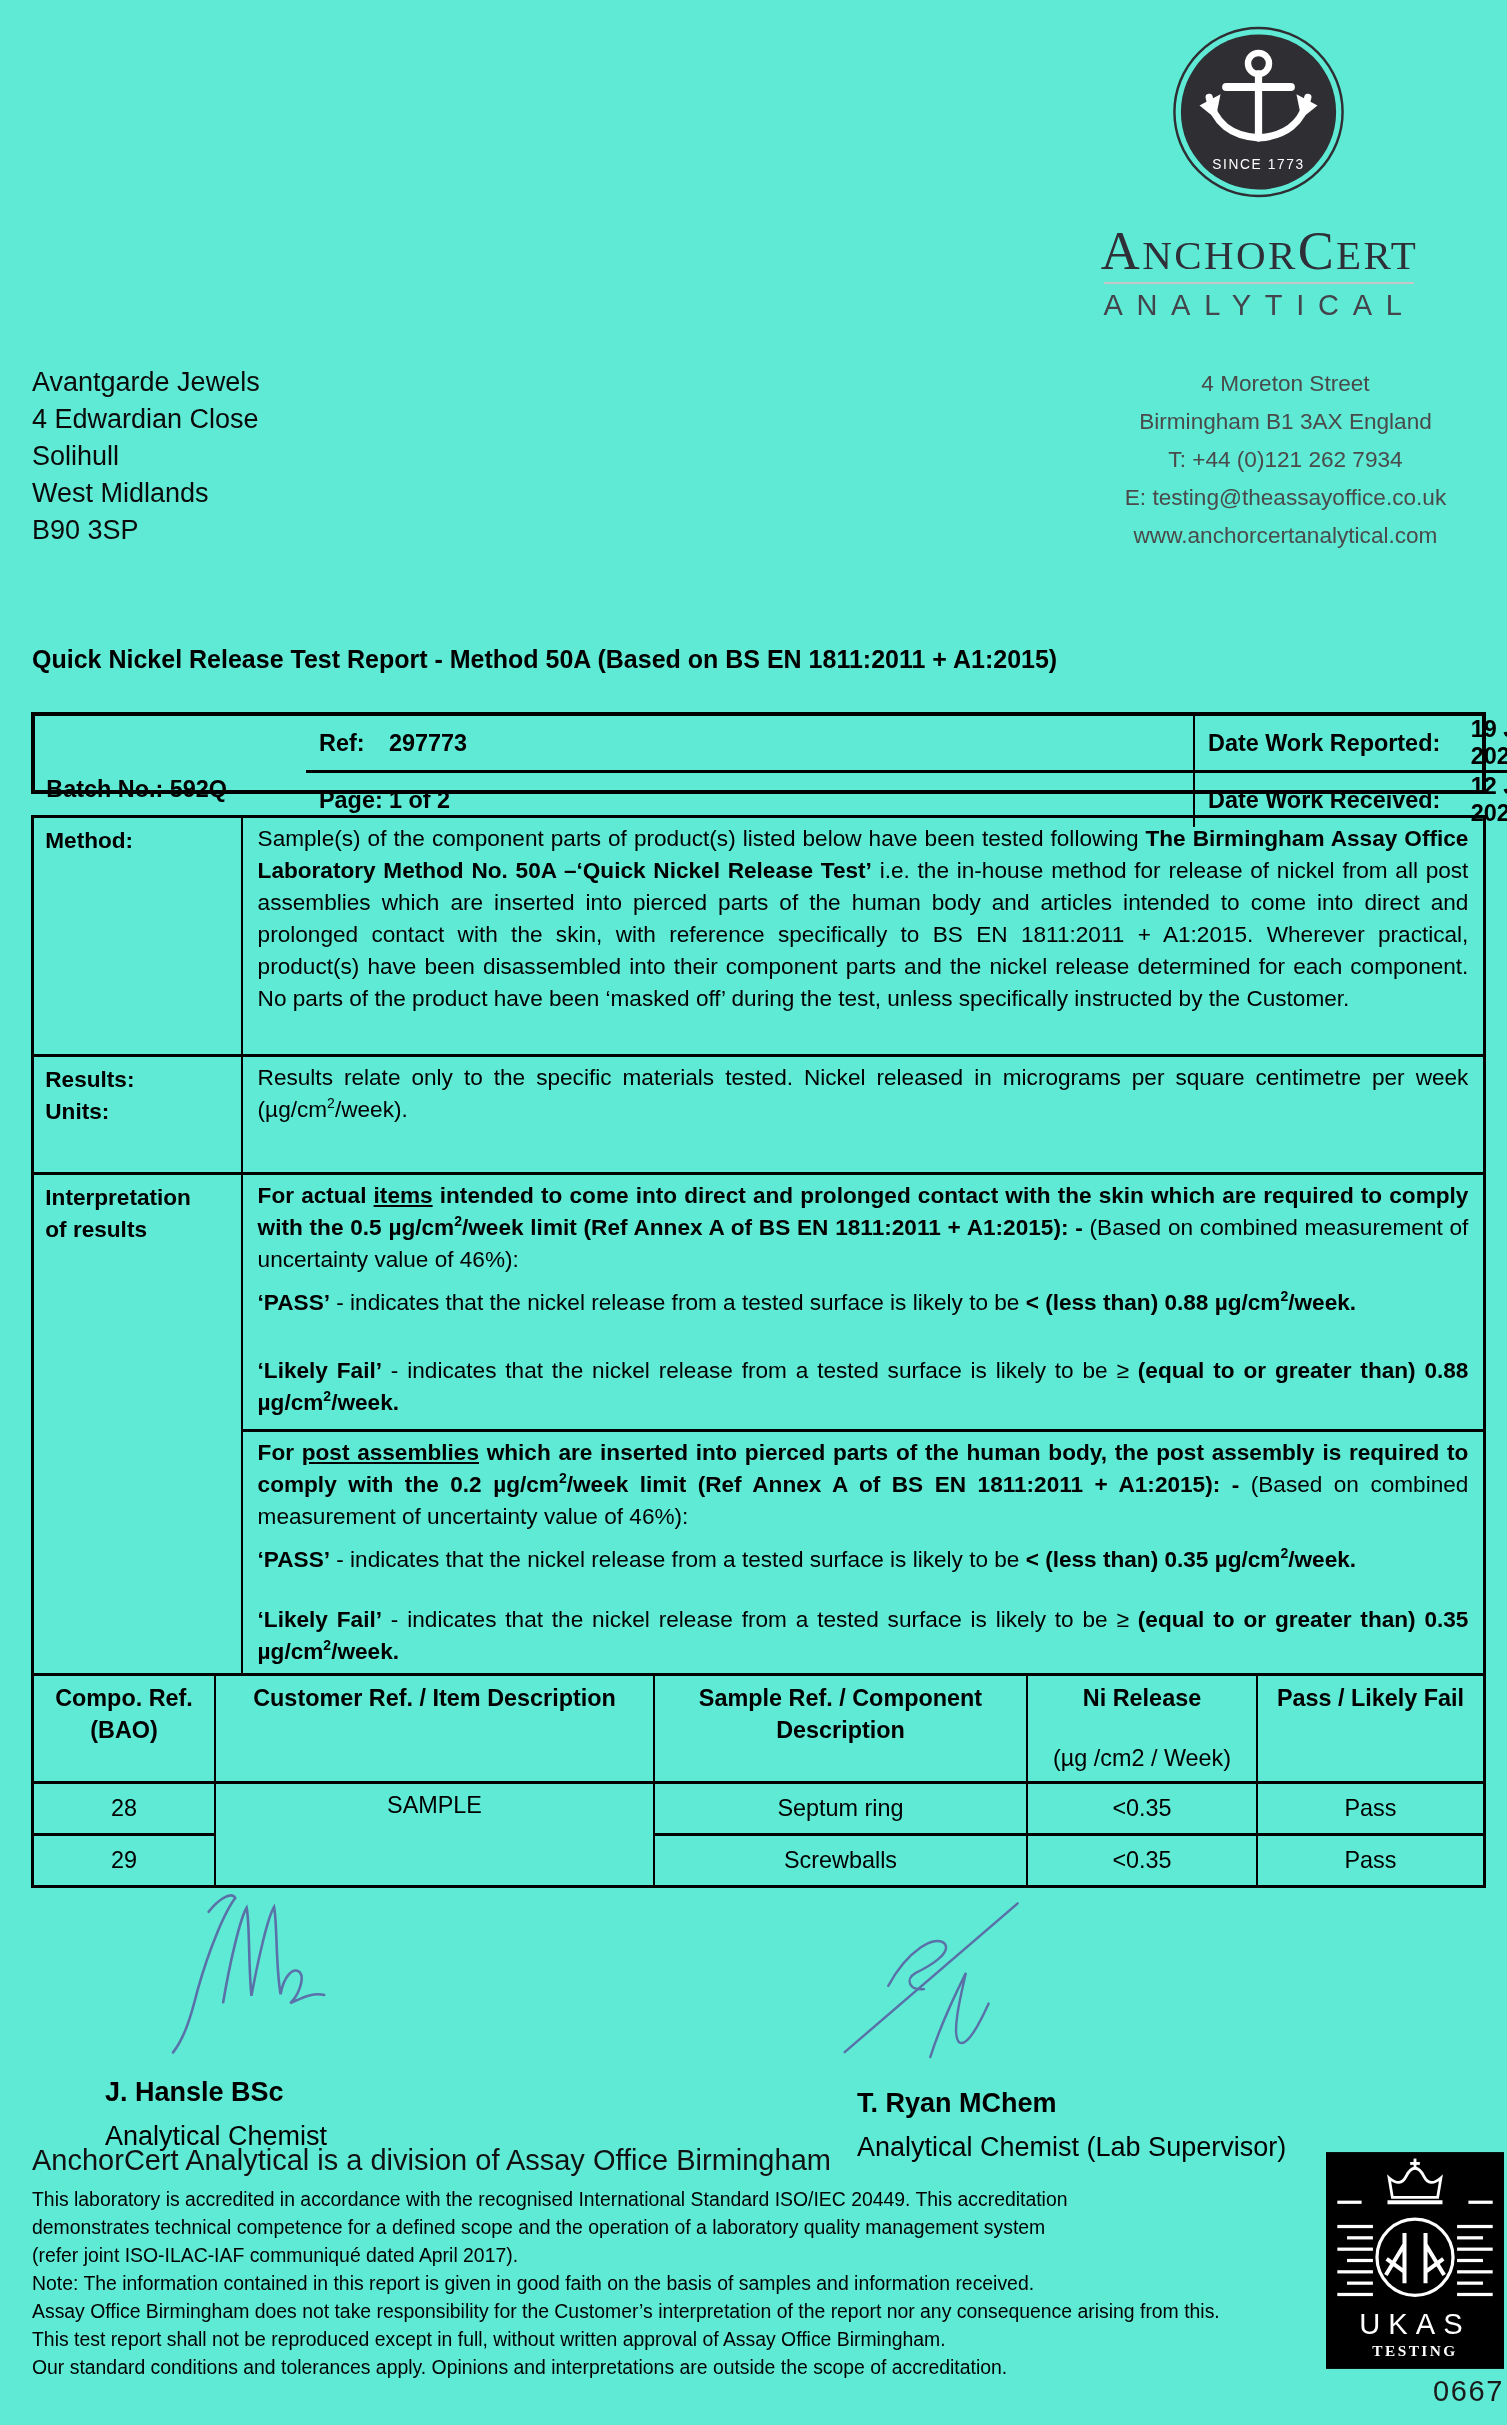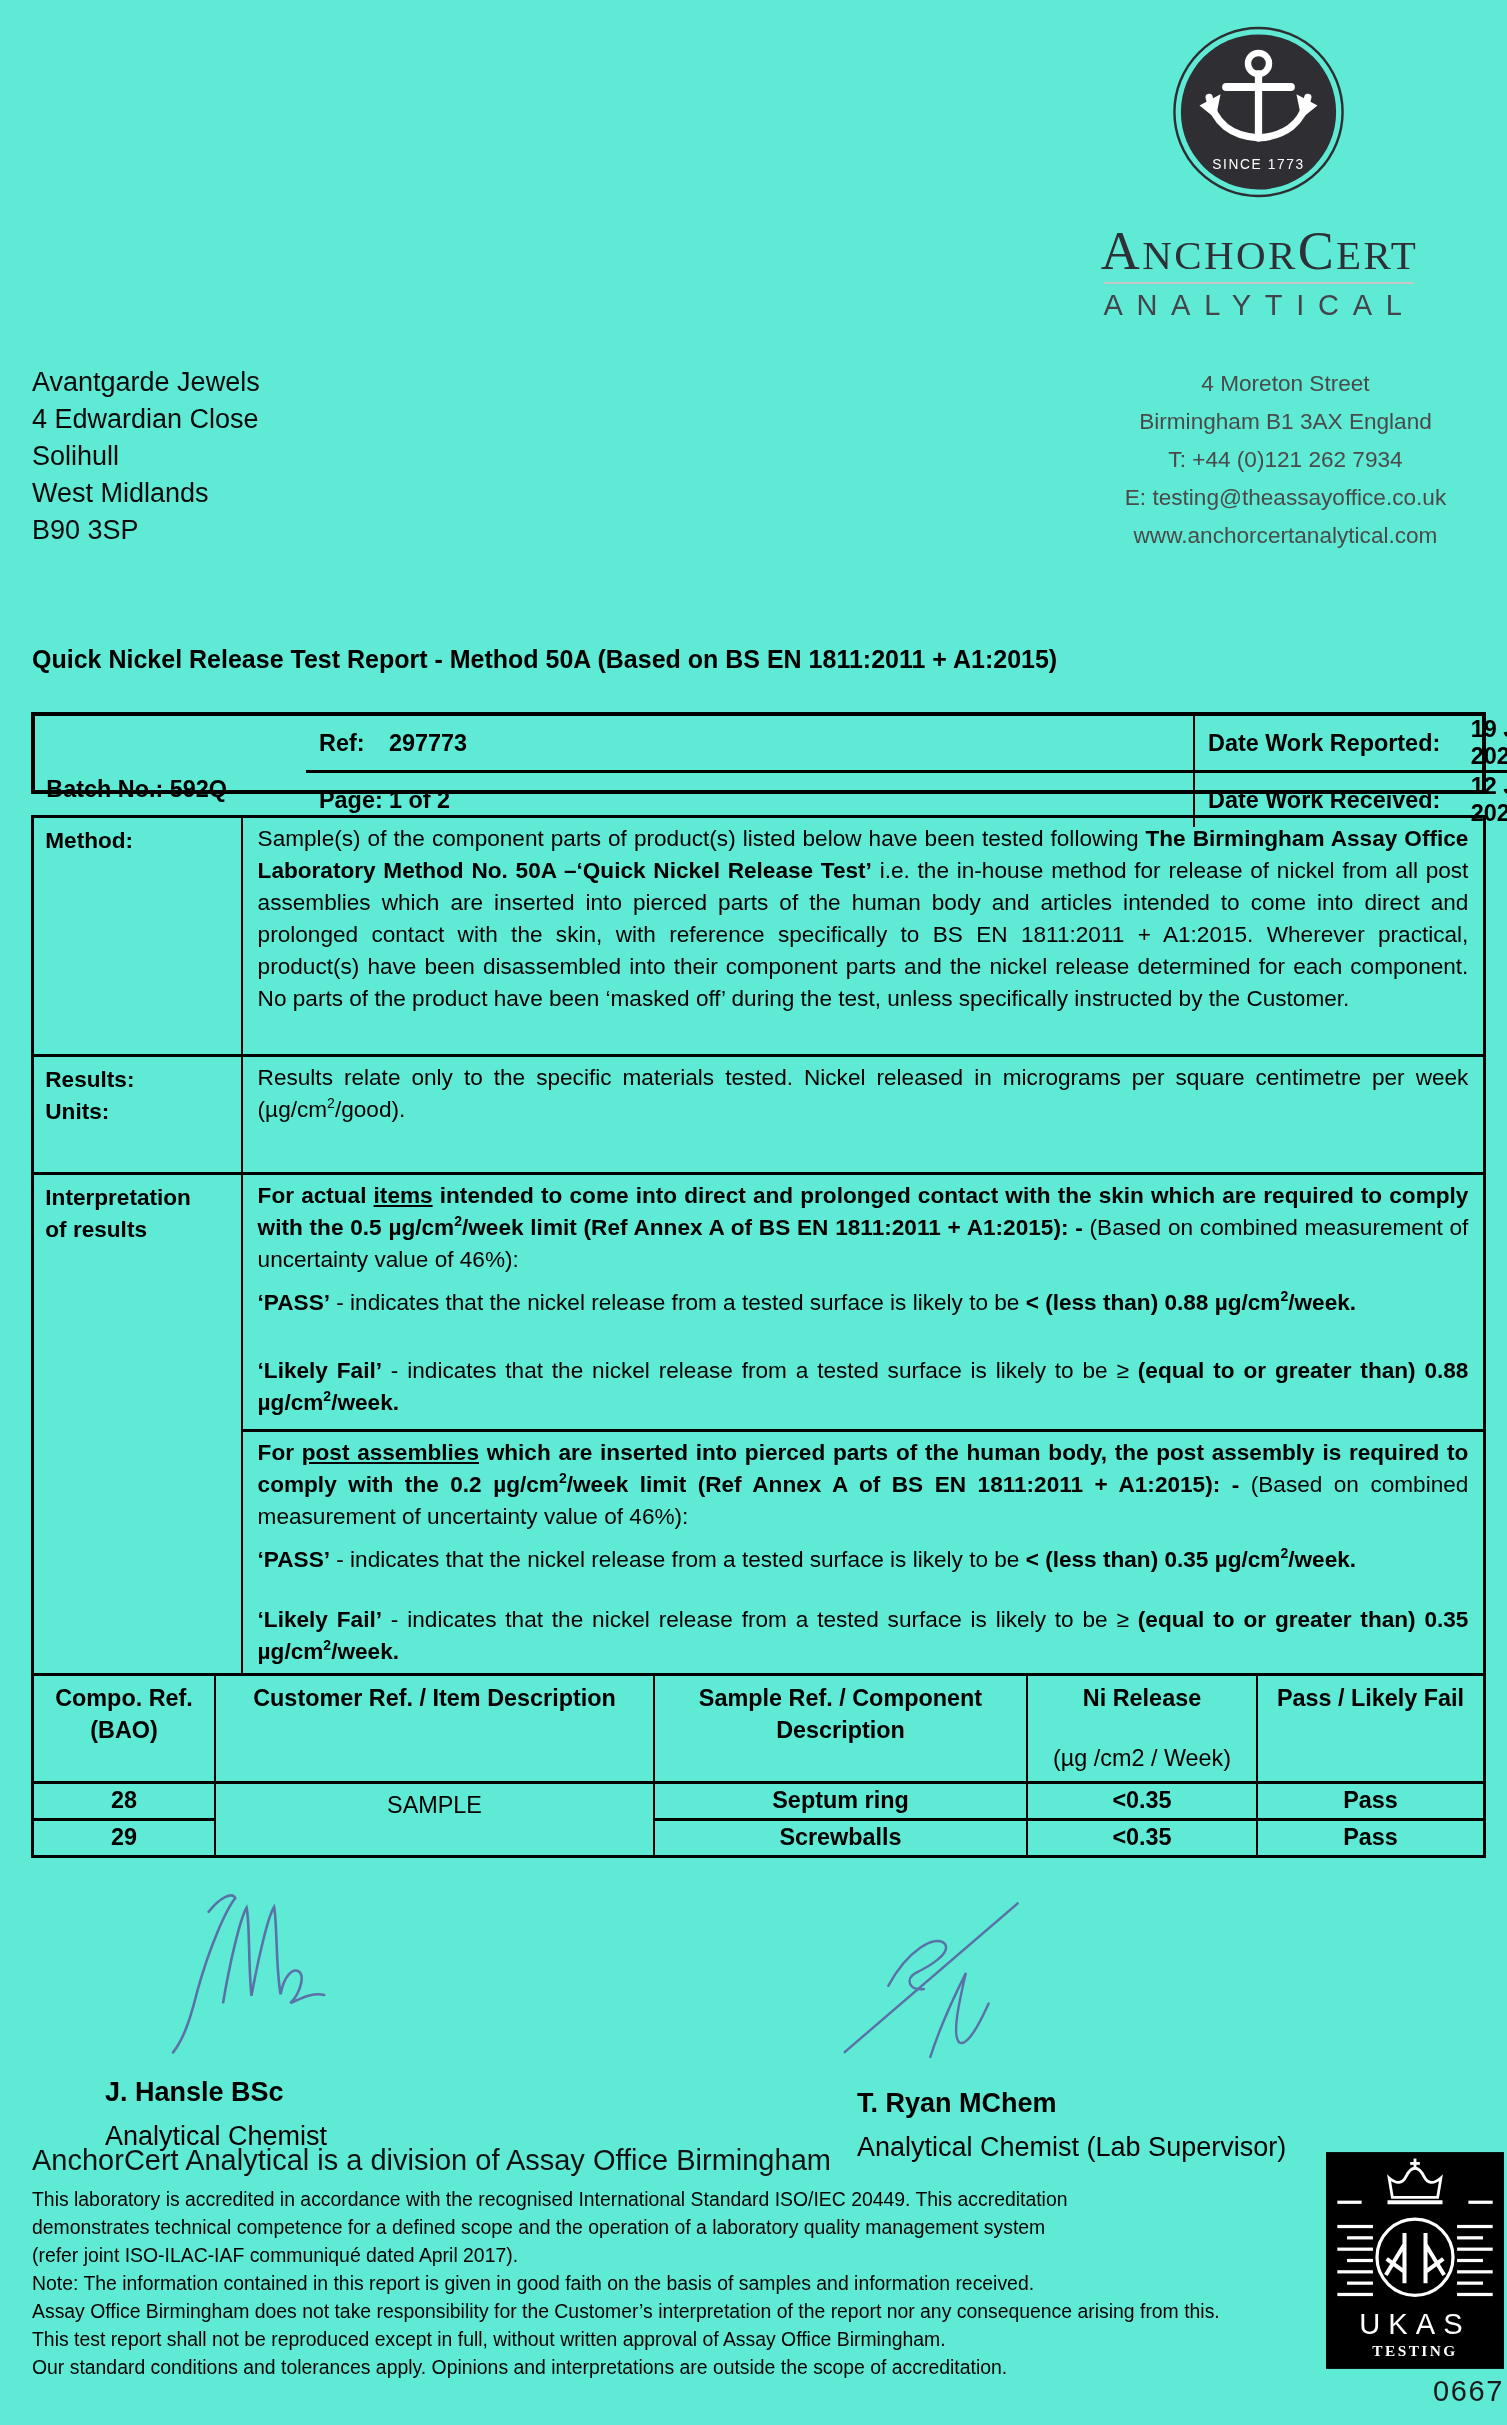--- a/index.html
+++ b/index.html
@@ -53,22 +53,22 @@
   .fail-line{margin-top:36px;}
   .fail-lineB{margin-top:27.5px;}
 
   .res-table{border:3.2px solid #000;box-sizing:border-box;display:grid;
              grid-template-columns:182px 439px 373px 230px 1fr;font-size:23.4px;}
   .rt-h{height:105px;border-right:2.4px solid #000;box-sizing:border-box;font-weight:700;
         text-align:center;padding-top:6.5px;line-height:32px;}
   .rt-h.last,.rt-c.last{border-right:none;}
   .rt-ni{display:flex;flex-direction:column;justify-content:space-between;padding-bottom:6.5px;}
   .rt-ni .unit{font-weight:400;}
-  .rt-c{height:37px;border-top:3.2px solid #000;border-right:2.4px solid #000;box-sizing:border-box;
-        display:flex;align-items:center;justify-content:center;font-weight:bold;}
+  .rt-c{height:52px;border-top:3.2px solid #000;border-right:2.4px solid #000;box-sizing:border-box;
+        display:flex;align-items:center;justify-content:center;}
   .rt-merged{grid-column:2;grid-row:2/4;border-top:3.2px solid #000;border-right:2.4px solid #000;
              box-sizing:border-box;display:flex;justify-content:center;align-items:flex-start;padding-top:8px;}
 
   
   .sig-name{font-size:27px;line-height:44px;}
   .sig-name .nm{font-weight:700;}
   .sig-left-name{left:105px;top:2070px;}
   .sig-right-name{left:857px;top:2081px;}
 
   
@@ -142,21 +142,21 @@
   <div class="abs tables">
 
     <div class="info-table">
       <div class="it-label">Method:</div>
       <div class="it-content"><span>Sample(s) of the component parts of product(s) listed below have been tested following </span><span class="b">The Birmingham Assay Office Laboratory Method No. 50A –‘Quick Nickel Release Test’</span><span> i.e. the in-house method for release of nickel from all post assemblies which are inserted into pierced parts of the human body and articles intended to come into direct and prolonged contact with the skin, with reference specifically to BS EN 1811:2011 + A1:2015. Wherever practical, product(s) have been disassembled into their component parts and the nickel release determined for each component. No parts of the product have been ‘masked off’ during the test, unless specifically instructed by the Customer.</span></div>
 
       <div class="it-label r2">
         <div>Results:</div>
         <div>Units:</div>
       </div>
-      <div class="it-content r2"><span>Results relate only to the specific materials tested. Nickel released in micrograms per square centimetre per week (µg/cm</span><span class="sup">2</span><span>/good).</span></div>
+      <div class="it-content r2"><span>Results relate only to the specific materials tested. Nickel released in micrograms per square centimetre per week (µg/cm</span><span class="sup">2</span><span>/week).</span></div>
 
       <div class="it-label r2">
         <div>Interpretation</div>
         <div>of results</div>
       </div>
       <div class="it-content r2 interp-content">
         <div class="sectA">
           <div><span class="b">For actual </span><span class="b u">items</span><span class="b"> intended to come into direct and prolonged contact with the skin which are required to comply with the 0.5 µg/cm</span><span class="b sup">2</span><span class="b">/week limit (Ref Annex A of BS EN 1811:2011 + A1:2015): - </span><span>(Based on combined measurement of uncertainty value of 46%):</span></div>
           <div class="pass-line"><span class="b">‘PASS’</span><span> - indicates that the nickel release from a tested surface is likely to be </span><span class="b">&lt; (less than) 0.88 µg/cm</span><span class="b sup">2</span><span class="b">/week.</span></div>
           <div class="fail-line"><span class="b">‘Likely Fail’</span><span> - indicates that the nickel release from a tested surface is likely to be ≥ </span><span class="b">(equal to or greater than) 0.88 µg/cm</span><span class="b sup">2</span><span class="b">/week.</span></div>

